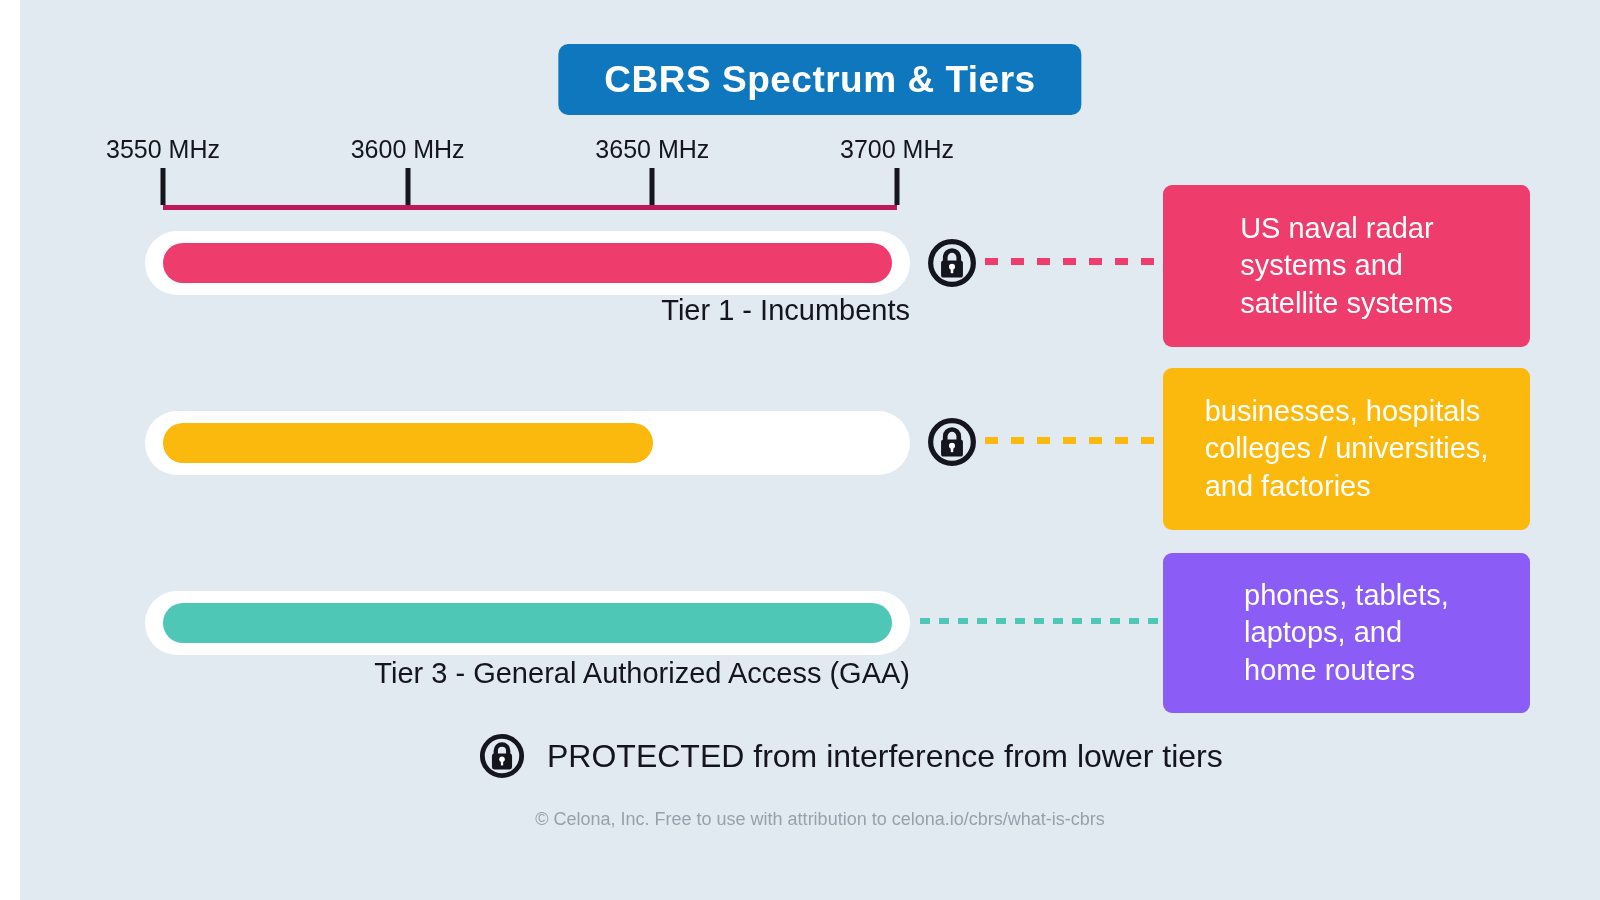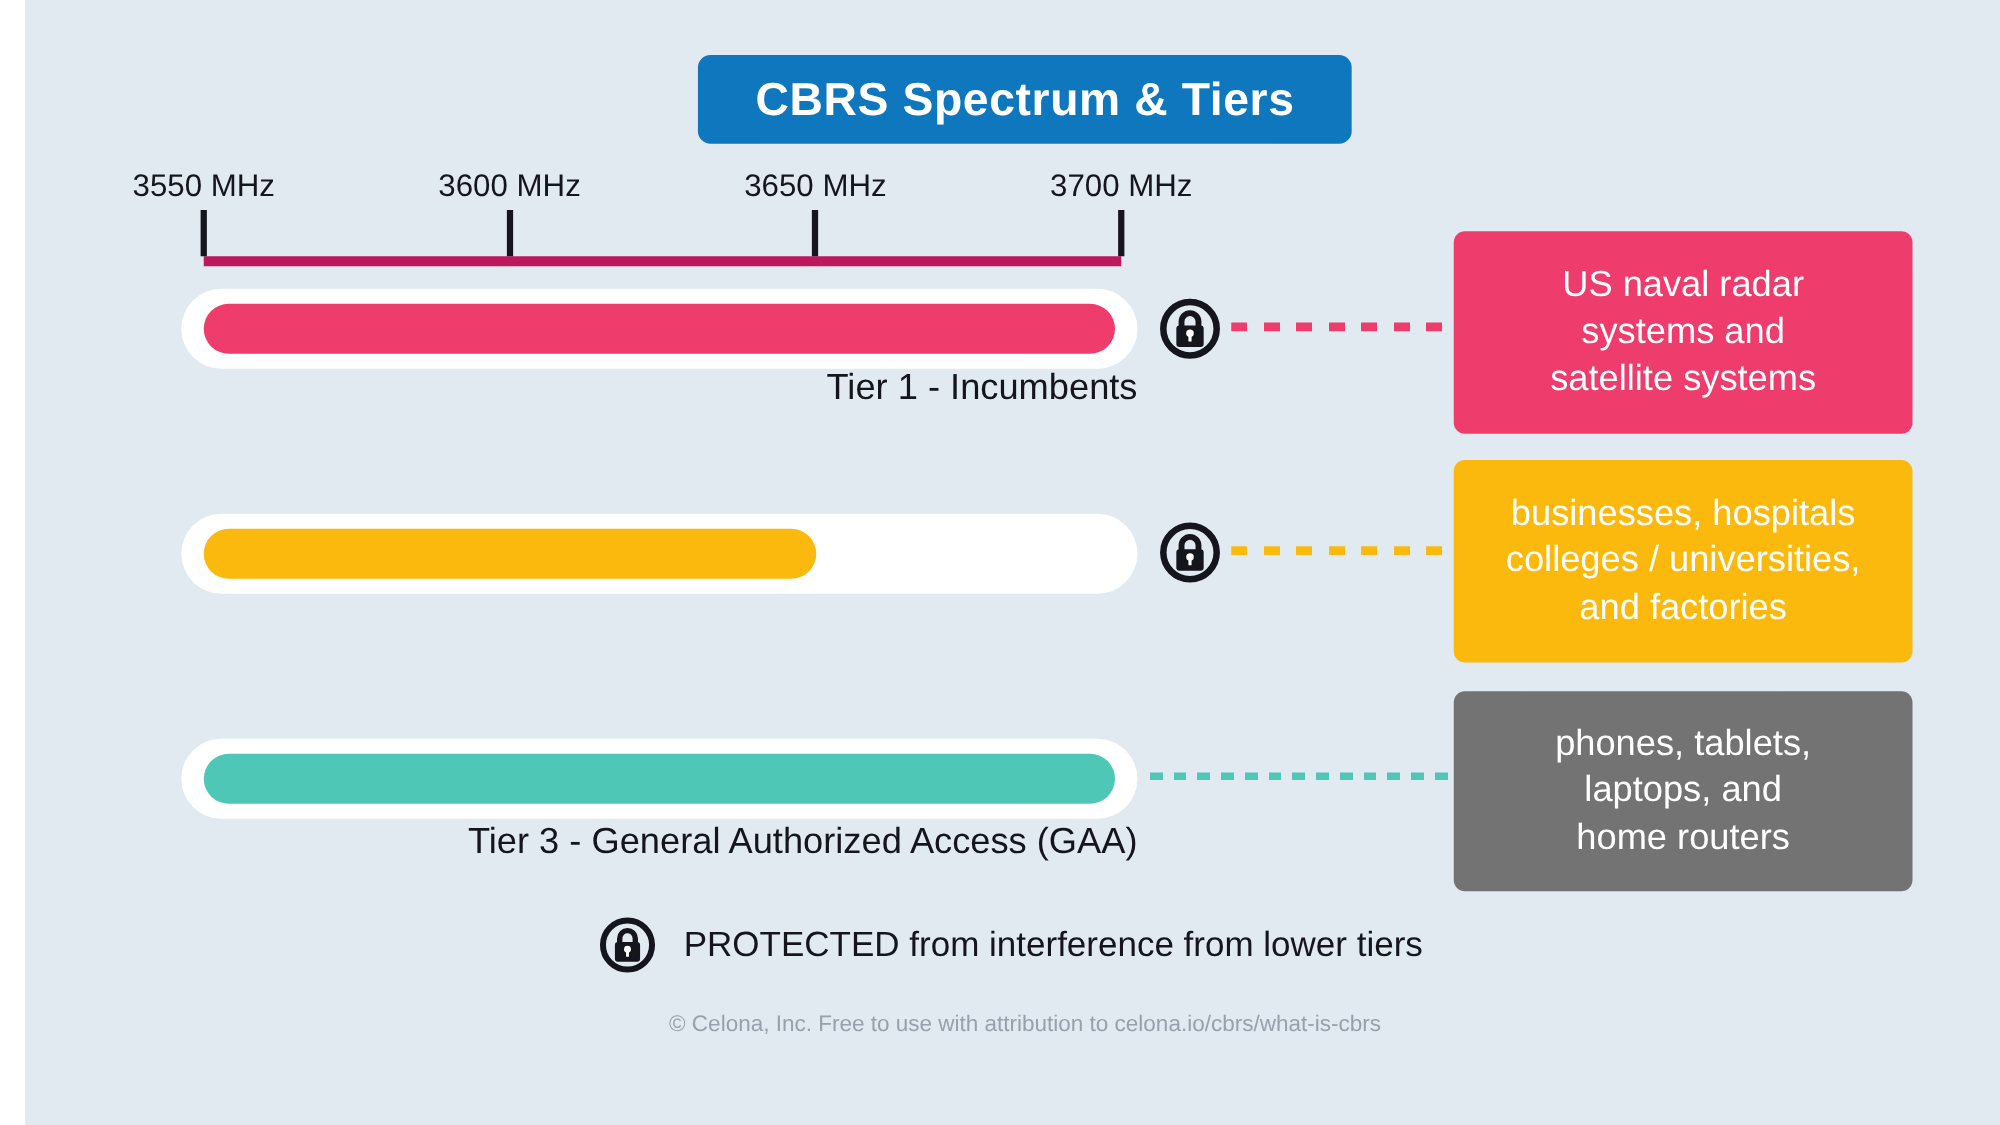--- a/index.html
+++ b/index.html
@@ -15,21 +15,21 @@
   .title-box{
     position:absolute;top:44px;left:50%;transform:translateX(-50%);
     height:71px;line-height:71px;padding:0 46px;
     border-radius:10px;
     color:#ffffff;font-size:37px;font-weight:700;letter-spacing:.5px;
     white-space:nowrap;
   }
   
   .axis{
     position:absolute;left:143px;top:168px;width:734px;height:37px;
-    border-bottom:8px solid #be185d;
+    border-bottom:5px solid #be185d;
   }
   .axis .tick{
     position:absolute;top:0;width:5px;height:37px;background:#15151d;
     transform:translateX(-50%);
   }
   .axis .tick-label{
     position:absolute;top:-33px;transform:translateX(-50%);
     font-size:25px;color:#15151d;white-space:nowrap;
   }
   
@@ -55,31 +55,31 @@
   }
   .connector--fine{
     height:6px;
     background:repeating-linear-gradient(90deg,currentColor 0 10px,transparent 10px 19px);
   }
   
   .desc-box{
     position:absolute;left:1143px;width:367px;
     border-radius:9px;
     display:flex;align-items:center;justify-content:center;
-    text-align:center;color:#ffffff;font-size:29px;line-height:1.28;
+    color:#ffffff;font-size:29px;line-height:1.28;
     white-space:pre-line;
   }
   
   .legend{
     position:absolute;left:459px;top:733px;height:46px;
     display:flex;align-items:center;gap:22px;
   }
   .legend .lock-sm{width:46px;height:46px;flex:0 0 auto;}
   .legend .lock-sm svg{display:block;width:100%;height:100%;}
-  .legend-text{font-size:28px;color:#15151d;white-space:nowrap;}
+  .legend-text{font-size:32px;color:#15151d;white-space:nowrap;}
   
   .footer{
     position:absolute;left:0;top:809px;width:1600px;text-align:center;
     font-size:18px;color:#98a1ab;
   }
 </style>
 </head>
 <body>
 
 <div id="canvas">
@@ -136,21 +136,21 @@
 colleges / universities,
 and factories</div>
 
   <div class="pill" style="top:591px">
     <div class="track">
       <div class="fill" style="width: 100%; background: rgb(79, 199, 182);"></div>
     </div>
   </div>
   <div class="tier-label" style="top:657px">Tier 3 - General Authorized Access (GAA)</div>
   <div class="connector connector--fine" style="left: 900px; top: 618px; width: 243px; color: rgb(79, 199, 182);"></div>
-  <div class="desc-box" style="top: 553px; height: 160px; background: #737373;">phones, tablets,
+  <div class="desc-box" style="top: 553px; height: 160px; background: #8b5cf6;">phones, tablets,
 laptops, and
 home routers</div>
 
   <div class="legend">
     <span class="lock-sm">
       <svg viewBox="0 0 48 48" aria-hidden="true">
         <circle cx="24" cy="24" r="20.5" fill="none" stroke="#15151d" stroke-width="5"></circle>
         <path d="M17.5 22 v-3.5 a6.5 6.5 0 0 1 13 0 v3.5" fill="none" stroke="#15151d" stroke-width="4.5"></path>
         <rect x="13.5" y="21.5" width="21" height="16.5" rx="2.5" fill="#15151d"></rect>
         <circle cx="24" cy="27.5" r="2.9" fill="#ffffff"></circle>

